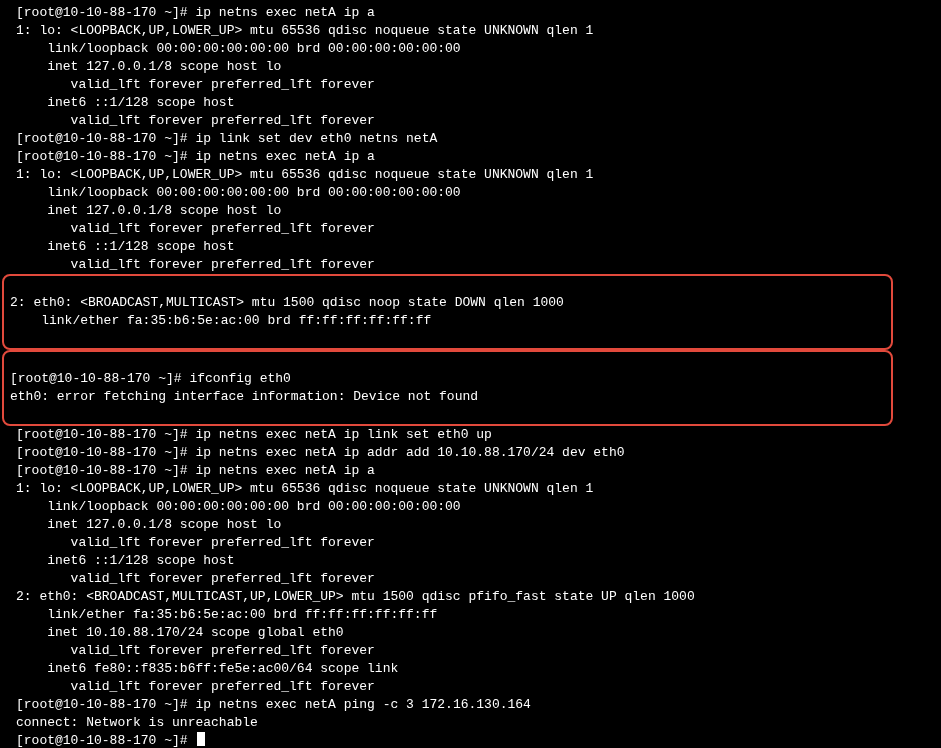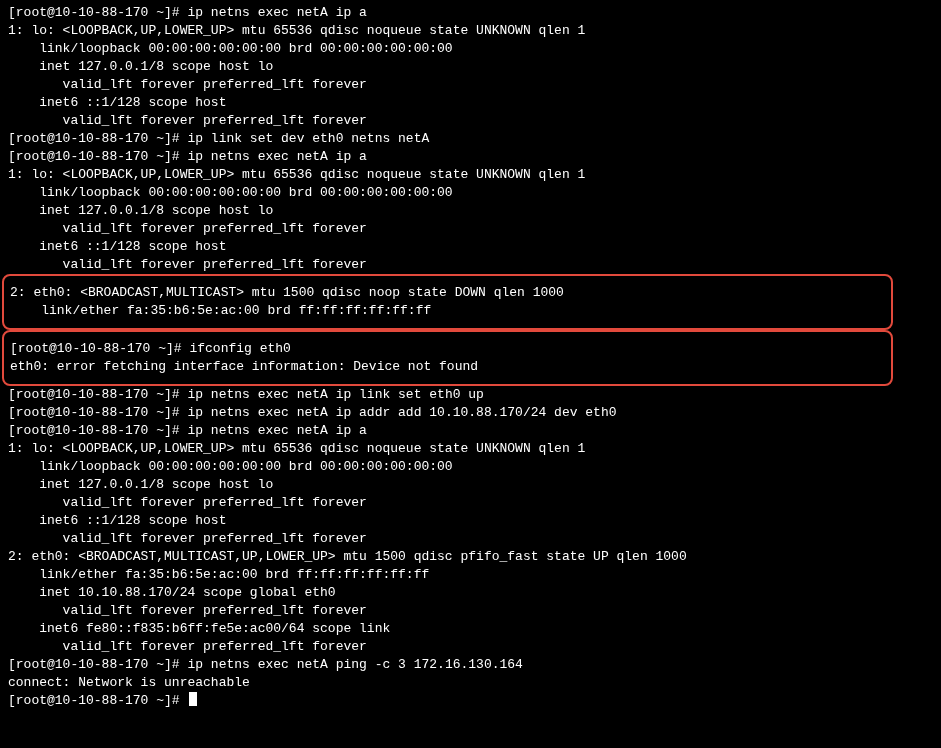--- a/index.html
+++ b/index.html
@@ -1,19 +1,19 @@
 <!DOCTYPE html>
 <html><head>
   <meta charset="utf-8">
   <style>
     * { box-sizing: border-box; margin: 0; padding: 0; }
     body { background: #000; color: #fff; font-family: "Menlo","Consolas","Courier New",monospace; font-size: 13px; line-height: 18px; padding: 4px 8px; width: 941px; }
     .term { white-space: pre; }
-    .line { min-height: 18px; }
-    .hl-box { border: 2px solid #e24a3c; border-radius: 8px; padding: 8px 4px; margin-left: -6px; margin-right: 40px; }
+    .line { min-height: 18px; margin-left: 8px; }
+    .hl-box { border: 2px solid #e24a3c; border-radius: 8px; padding: 18px 4px; margin-left: -6px; margin-right: 40px; }
     .hl-box .line { margin-left: 2px; }
     .cursor { display: inline-block; width: 8px; height: 14px; background: #fff; vertical-align: -2px; margin-left: 2px; }
     .prompt { color: #fff; }
   </style>
 </head>
 <body>
 
 <div class="term" id="term"><div class="line"><span class="prompt">[root@10-10-88-170 ~]# </span><span>ip netns exec netA ip a</span></div><div class="line"><span>1: lo: &lt;LOOPBACK,UP,LOWER_UP&gt; mtu 65536 qdisc noqueue state UNKNOWN qlen 1</span></div><div class="line"><span>    link/loopback 00:00:00:00:00:00 brd 00:00:00:00:00:00</span></div><div class="line"><span>    inet 127.0.0.1/8 scope host lo</span></div><div class="line"><span>       valid_lft forever preferred_lft forever</span></div><div class="line"><span>    inet6 ::1/128 scope host</span></div><div class="line"><span>       valid_lft forever preferred_lft forever</span></div><div class="line"><span class="prompt">[root@10-10-88-170 ~]# </span><span>ip link set dev eth0 netns netA</span></div><div class="line"><span class="prompt">[root@10-10-88-170 ~]# </span><span>ip netns exec netA ip a</span></div><div class="line"><span>1: lo: &lt;LOOPBACK,UP,LOWER_UP&gt; mtu 65536 qdisc noqueue state UNKNOWN qlen 1</span></div><div class="line"><span>    link/loopback 00:00:00:00:00:00 brd 00:00:00:00:00:00</span></div><div class="line"><span>    inet 127.0.0.1/8 scope host lo</span></div><div class="line"><span>       valid_lft forever preferred_lft forever</span></div><div class="line"><span>    inet6 ::1/128 scope host</span></div><div class="line"><span>       valid_lft forever preferred_lft forever</span></div><div class="hl-box"><div class="line"><span>2: eth0: &lt;BROADCAST,MULTICAST&gt; mtu 1500 qdisc noop state DOWN qlen 1000</span></div><div class="line"><span>    link/ether fa:35:b6:5e:ac:00 brd ff:ff:ff:ff:ff:ff</span></div></div><div class="hl-box"><div class="line"><span class="prompt">[root@10-10-88-170 ~]# </span><span>ifconfig eth0</span></div><div class="line"><span>eth0: error fetching interface information: Device not found</span></div></div><div class="line"><span class="prompt">[root@10-10-88-170 ~]# </span><span>ip netns exec netA ip link set eth0 up</span></div><div class="line"><span class="prompt">[root@10-10-88-170 ~]# </span><span>ip netns exec netA ip addr add 10.10.88.170/24 dev eth0</span></div><div class="line"><span class="prompt">[root@10-10-88-170 ~]# </span><span>ip netns exec netA ip a</span></div><div class="line"><span>1: lo: &lt;LOOPBACK,UP,LOWER_UP&gt; mtu 65536 qdisc noqueue state UNKNOWN qlen 1</span></div><div class="line"><span>    link/loopback 00:00:00:00:00:00 brd 00:00:00:00:00:00</span></div><div class="line"><span>    inet 127.0.0.1/8 scope host lo</span></div><div class="line"><span>       valid_lft forever preferred_lft forever</span></div><div class="line"><span>    inet6 ::1/128 scope host</span></div><div class="line"><span>       valid_lft forever preferred_lft forever</span></div><div class="line"><span>2: eth0: &lt;BROADCAST,MULTICAST,UP,LOWER_UP&gt; mtu 1500 qdisc pfifo_fast state UP qlen 1000</span></div><div class="line"><span>    link/ether fa:35:b6:5e:ac:00 brd ff:ff:ff:ff:ff:ff</span></div><div class="line"><span>    inet 10.10.88.170/24 scope global eth0</span></div><div class="line"><span>       valid_lft forever preferred_lft forever</span></div><div class="line"><span>    inet6 fe80::f835:b6ff:fe5e:ac00/64 scope link</span></div><div class="line"><span>       valid_lft forever preferred_lft forever</span></div><div class="line"><span class="prompt">[root@10-10-88-170 ~]# </span><span>ip netns exec netA ping -c 3 172.16.130.164</span></div><div class="line"><span>connect: Network is unreachable</span></div><div class="line"><span class="prompt">[root@10-10-88-170 ~]# </span><span class="cursor"></span></div></div>
 
 </body></html>

